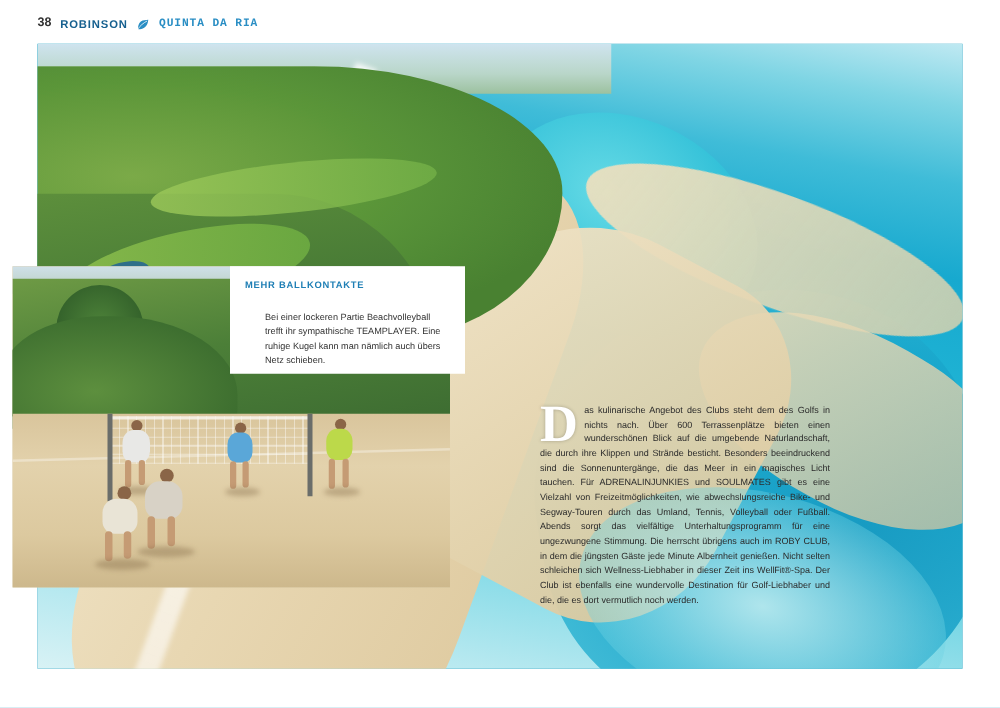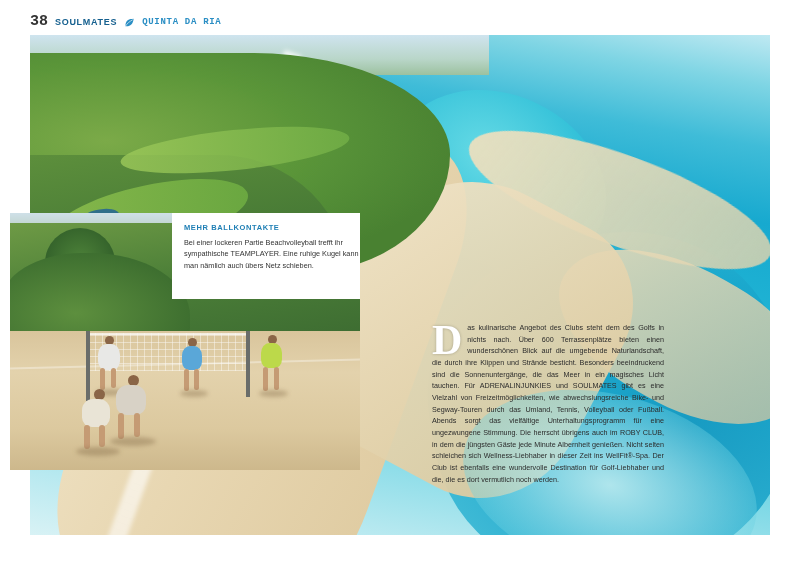--- a/index.html
+++ b/index.html
@@ -27,23 +27,22 @@
     align-items: center;
     gap: 7px;
     font-size: 9px;
     letter-spacing: 0.7px;
     color: #1a6fa8;
     font-weight: bold;
   }
   .header .pagenum {
     color: #333333;
     font-weight: bold;
-    font-size: 15px;
+    font-size: 10px;
     letter-spacing: 0;
-    font-family: Liberation Mono, monospace;
   }
   .header .brand { color: #16608f; }
   .header .leaf {
     display: inline-block;
     width: 11px;
     height: 11px;
     position: relative;
     top: 1px;
   }
   .header .sub { color: #2a8ec4; font-family: Liberation Mono, monospace; }
@@ -245,37 +244,37 @@
   .p-head { position: absolute; border-radius: 50%; background: #8a6547; }
   .p-leg { position: absolute; background: #c59b74; border-radius: 3px; }
   .shadow {
     position: absolute; background: rgba(120,95,60,0.35);
     border-radius: 50%; filter: blur(2px);
   }
 
   
   .caption {
     position: absolute;
-    left: 172px;
+    left: 184px;
     top: 213px;
     width: 188px;
     height: 86px;
     background: #ffffff;
     padding: 10px 0 0 12px;
     box-sizing: border-box;
   }
   .caption h4 {
     margin: 0 0 5px 0;
     font-size: 7.5px;
     letter-spacing: 0.6px;
     color: #1f7fb5;
     font-weight: bold;
   }
   .caption p {
-    margin: 0;
+    margin: 16px;
     font-size: 7.3px;
     line-height: 1.55;
     color: #333333;
   }
 
   
   .bodytext {
     position: absolute;
     left: 432px;
     top: 322px;
@@ -297,21 +296,21 @@
     text-shadow: 0 0 3px rgba(0,0,0,0.25);
   }
 </style>
 </head>
 <body>
 
 <div class="page">
 
   <div class="header">
     <span class="pagenum">38</span>
-    <span class="brand">SOULMATES</span>
+    <span class="brand">ROBINSON</span>
     <span class="leaf">
       <svg width="11" height="11" viewBox="0 0 24 24" aria-hidden="true">
         <path d="M3 20c8 2 17-3 18-16-5 1-9 0-13 3-4 3-5 9-5 13z" fill="#2a8ec4"></path>
         <path d="M3 20C7 14 12 10 19 6" stroke="#ffffff" stroke-width="1.4" fill="none"></path>
       </svg>
     </span>
     <span class="sub">QUINTA DA RIA</span>
   </div>
 
   <div class="photo-main">

